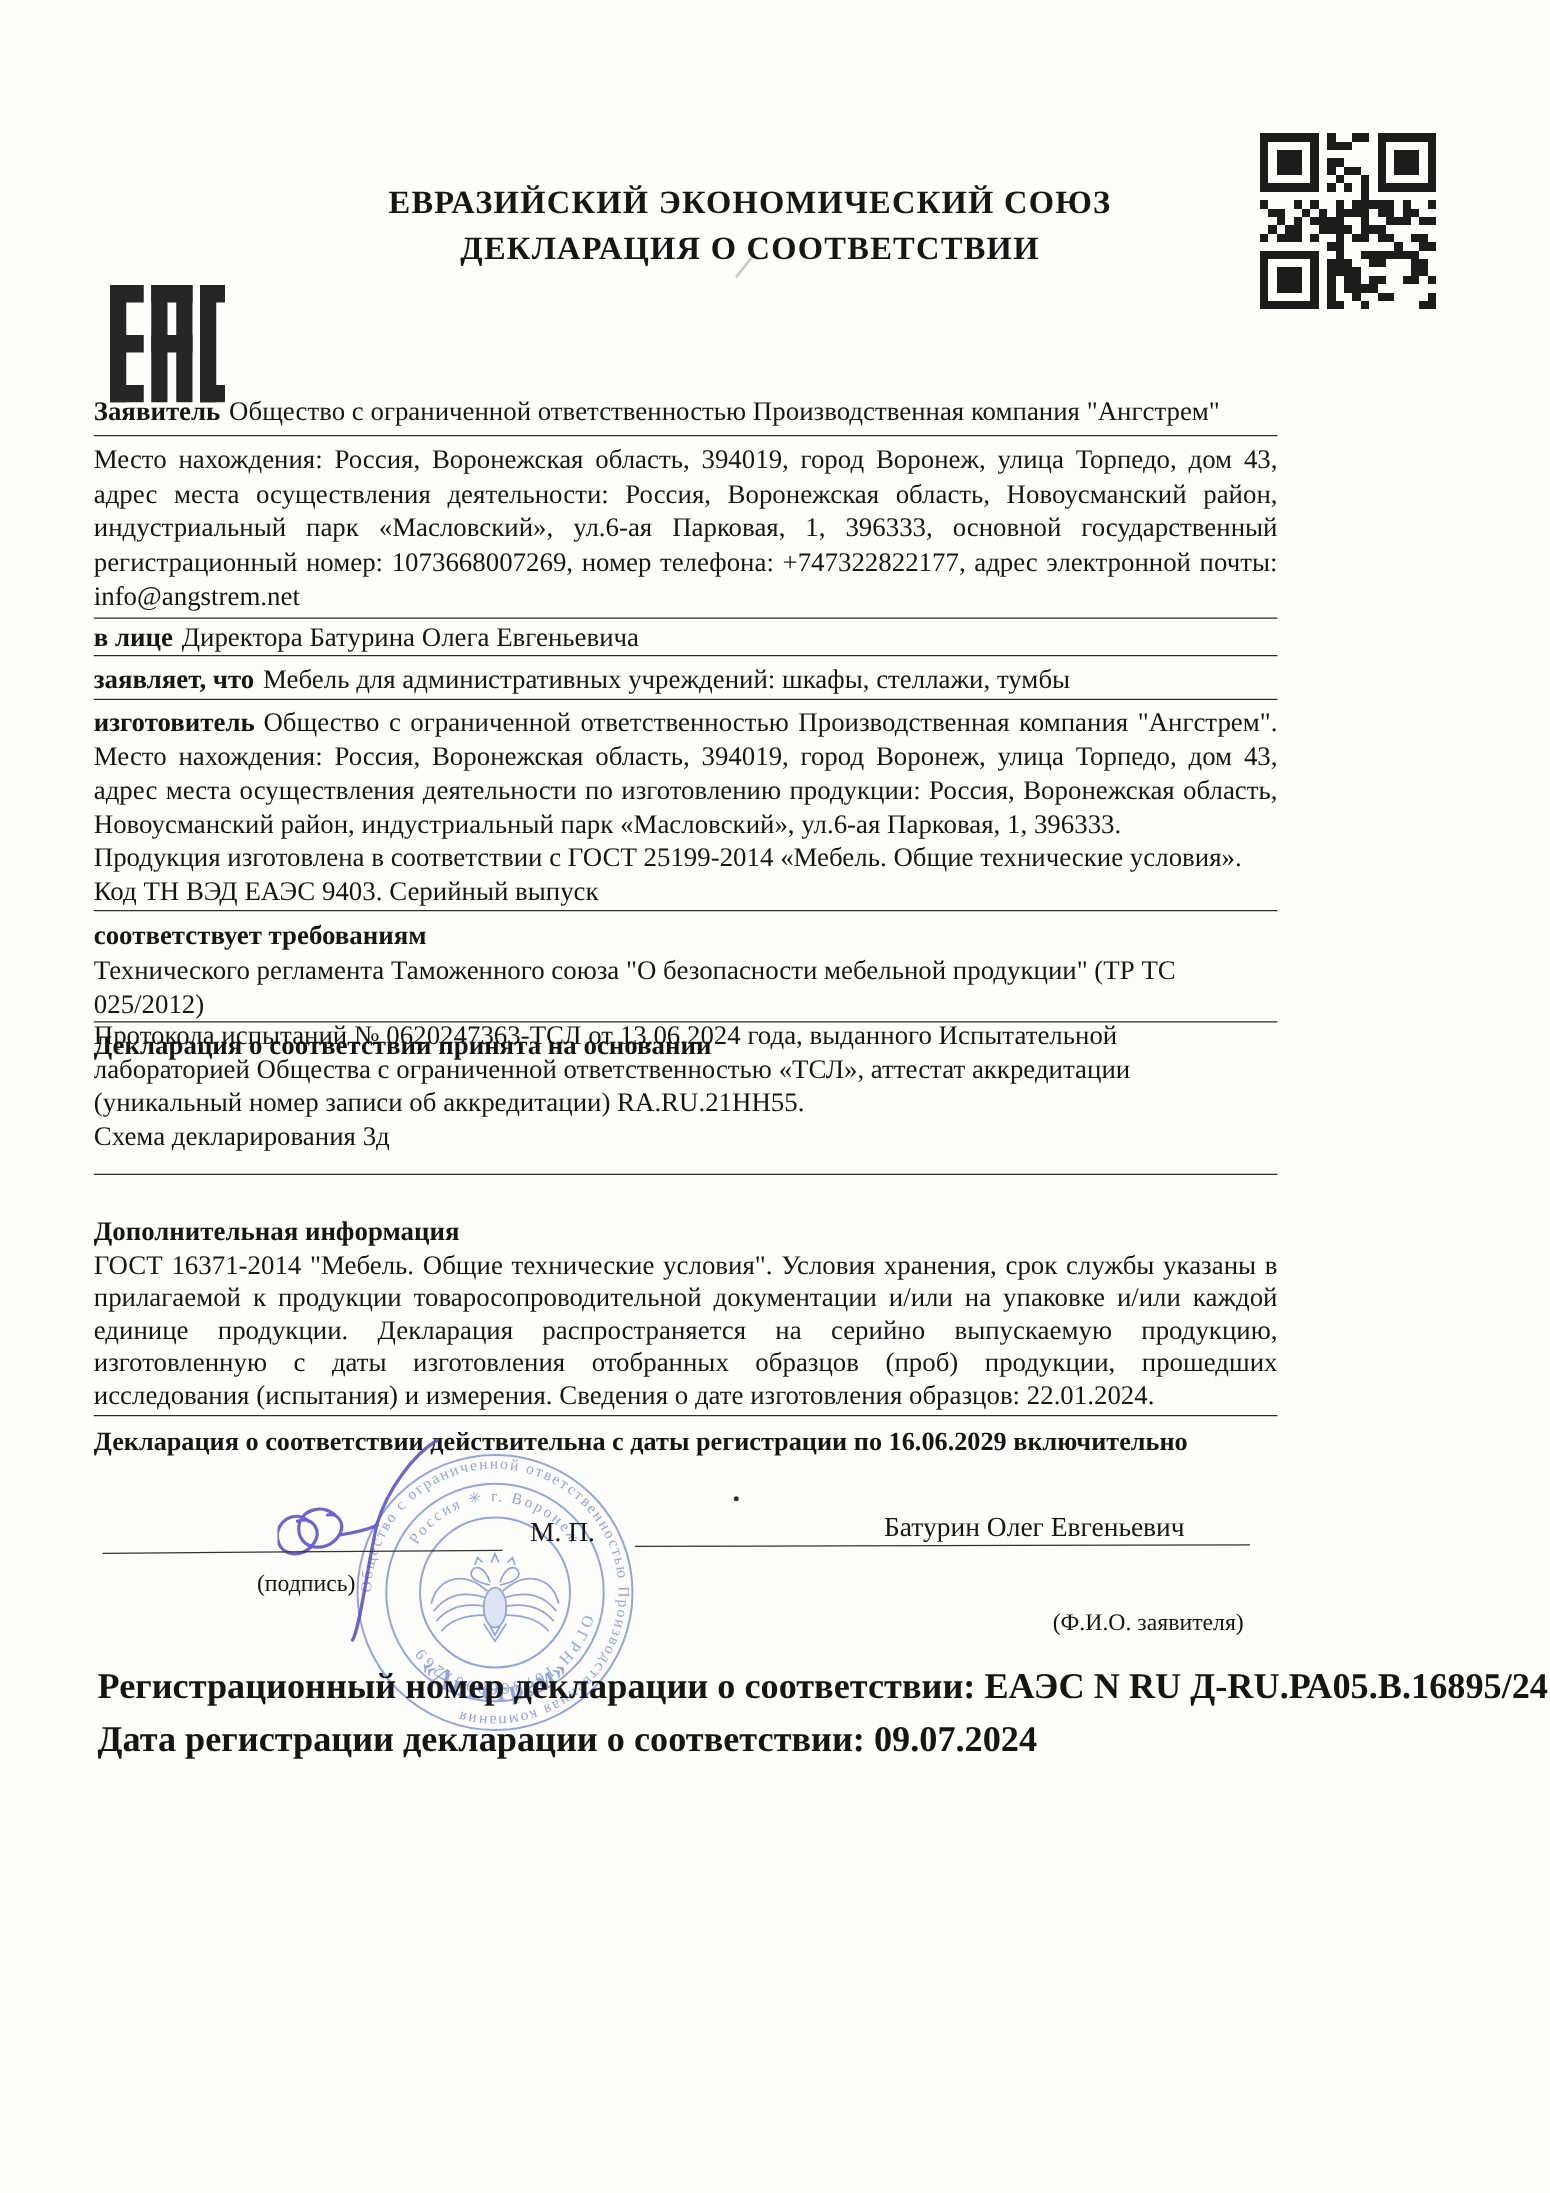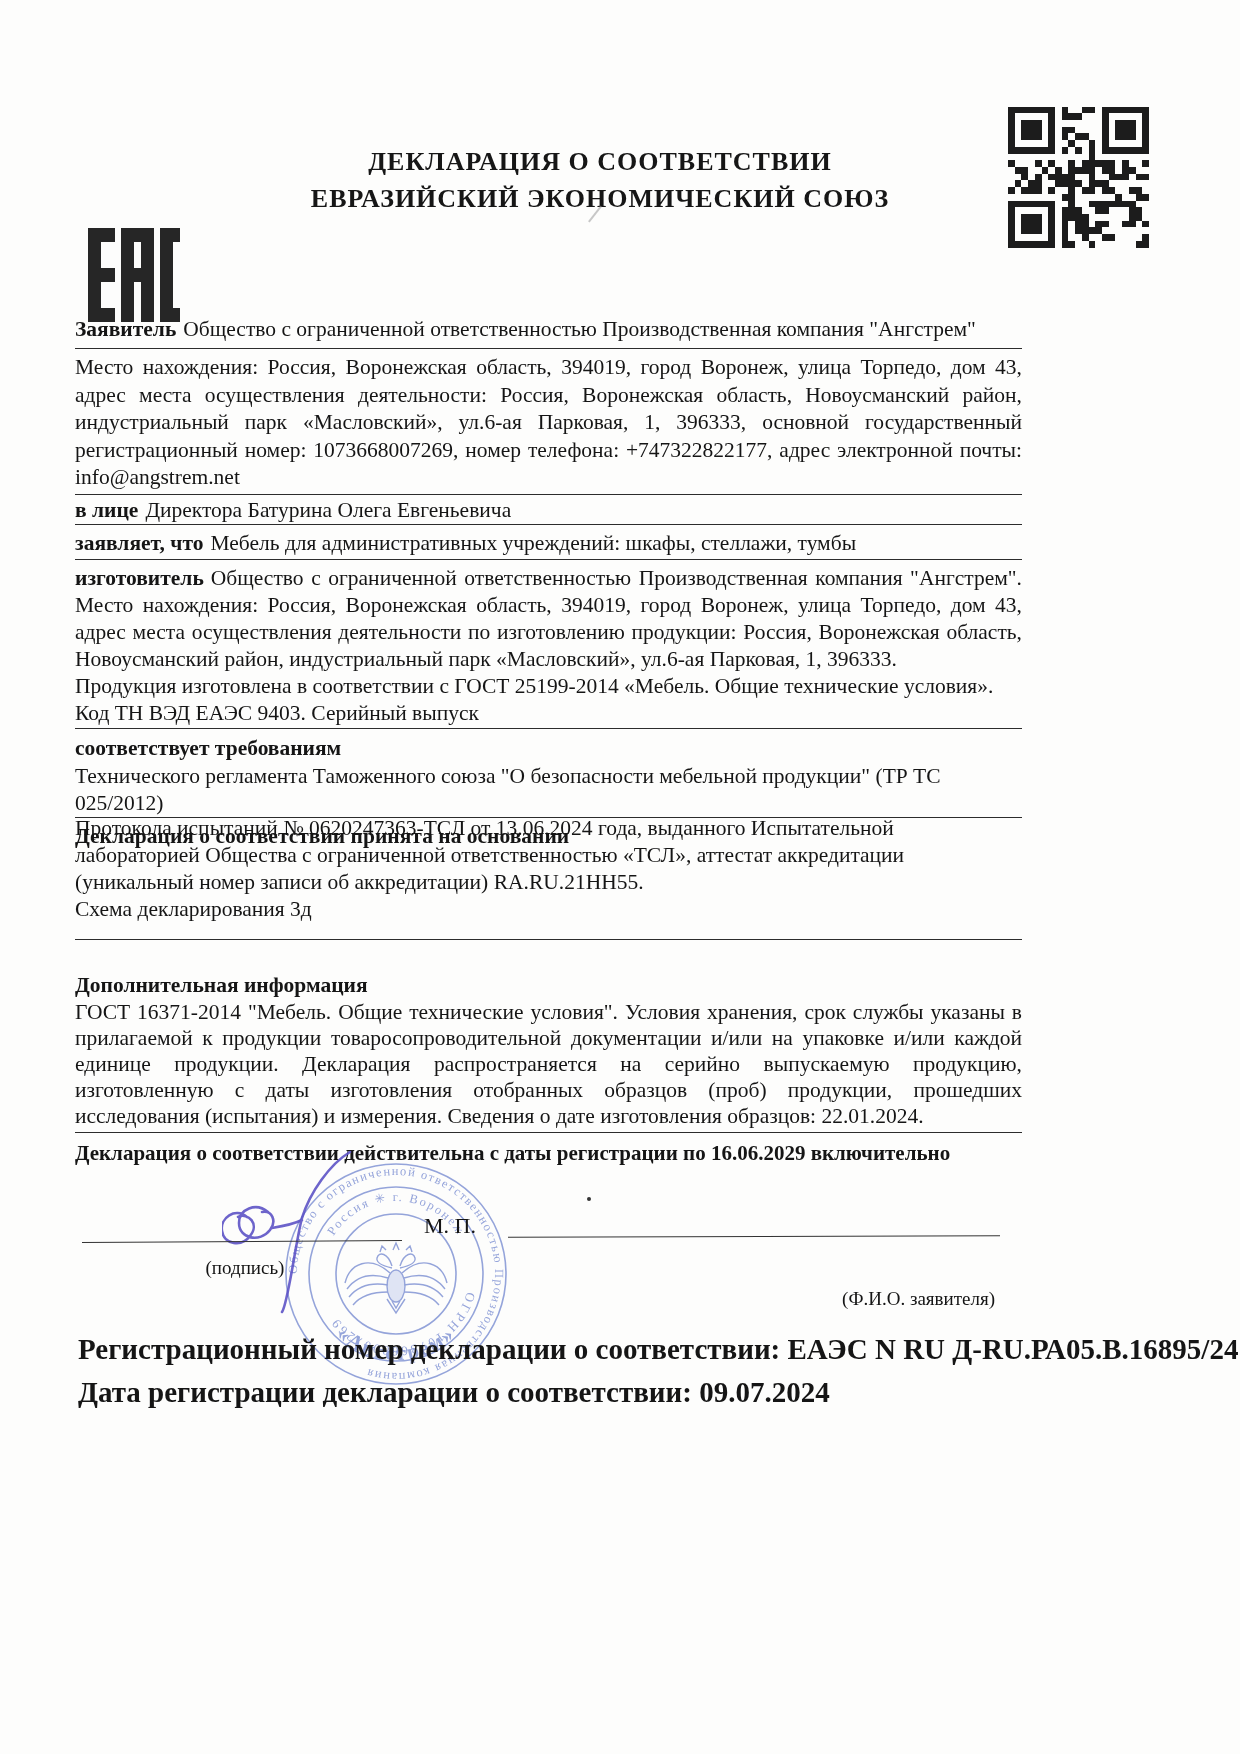--- a/index.html
+++ b/index.html
@@ -27,22 +27,22 @@
   .scratch{width:2px;height:20px;background:#9a9a9a;opacity:.55;transform:rotate(38deg);}
   .dot{width:4px;height:4px;border-radius:50%;background:#333;}
   svg text{font-family:"Liberation Serif",serif;}
 </style>
 </head>
 <body>
 
 <div class="page">
 
   <div class="abs title">
+    <div>ЕВРАЗИЙСКИЙ ЭКОНОМИЧЕСКИЙ СОЮЗ</div>
     <div>ДЕКЛАРАЦИЯ О СООТВЕТСТВИИ</div>
-    <div>ЕВРАЗИЙСКИЙ ЭКОНОМИЧЕСКИЙ СОЮЗ</div>
   </div>
 
   <div class="abs scratch" style="left:594px;top:204px;"></div>
 
   <svg class="abs" style="left:88px;top:228px;" width="92" height="94" viewBox="0 0 92 94">
     <g fill="#262626">
 
       <rect x="0" y="0" width="13" height="94"></rect>
       <rect x="0" y="0" width="27" height="14"></rect>
       <rect x="0" y="40" width="27" height="14"></rect>
@@ -368,20 +368,21 @@
 
   <div class="abs dot" style="left:587px;top:1197px;"></div>
 
   <div class="abs row" style="left:424px;top:1212px;font-size:22px;">М. П.</div>
 
   <div class="abs sigline" style="left:82px;top:1241px;width:320px;transform:rotate(-0.4deg);"></div>
   <div class="abs sigline" style="left:508px;top:1236px;width:492px;transform:rotate(-0.15deg);"></div>
 
   <div class="abs small" style="left:150px;top:1245px;width:190px;text-align:center;">(подпись)</div>
 
+  <div class="abs" style="left:660px;top:1209px;width:335px;text-align:center;font-size:22px;">Батурин Олег Евгеньевич</div>
   <div class="abs small" style="left:660px;top:1276px;width:335px;text-align:right;">(Ф.И.О. заявителя)</div>
 
   <div class="abs footline nowrap" style="left:78px;top:1333px;">
     <span>Регистрационный номер декларации о соответствии:</span>
     <span>ЕАЭС N RU Д-RU.РА05.В.16895/24</span>
   </div>
   <div class="abs footline nowrap" style="left:78px;top:1376px;">
     <span>Дата регистрации декларации о соответствии:</span>
     <span>09.07.2024</span>
   </div>

